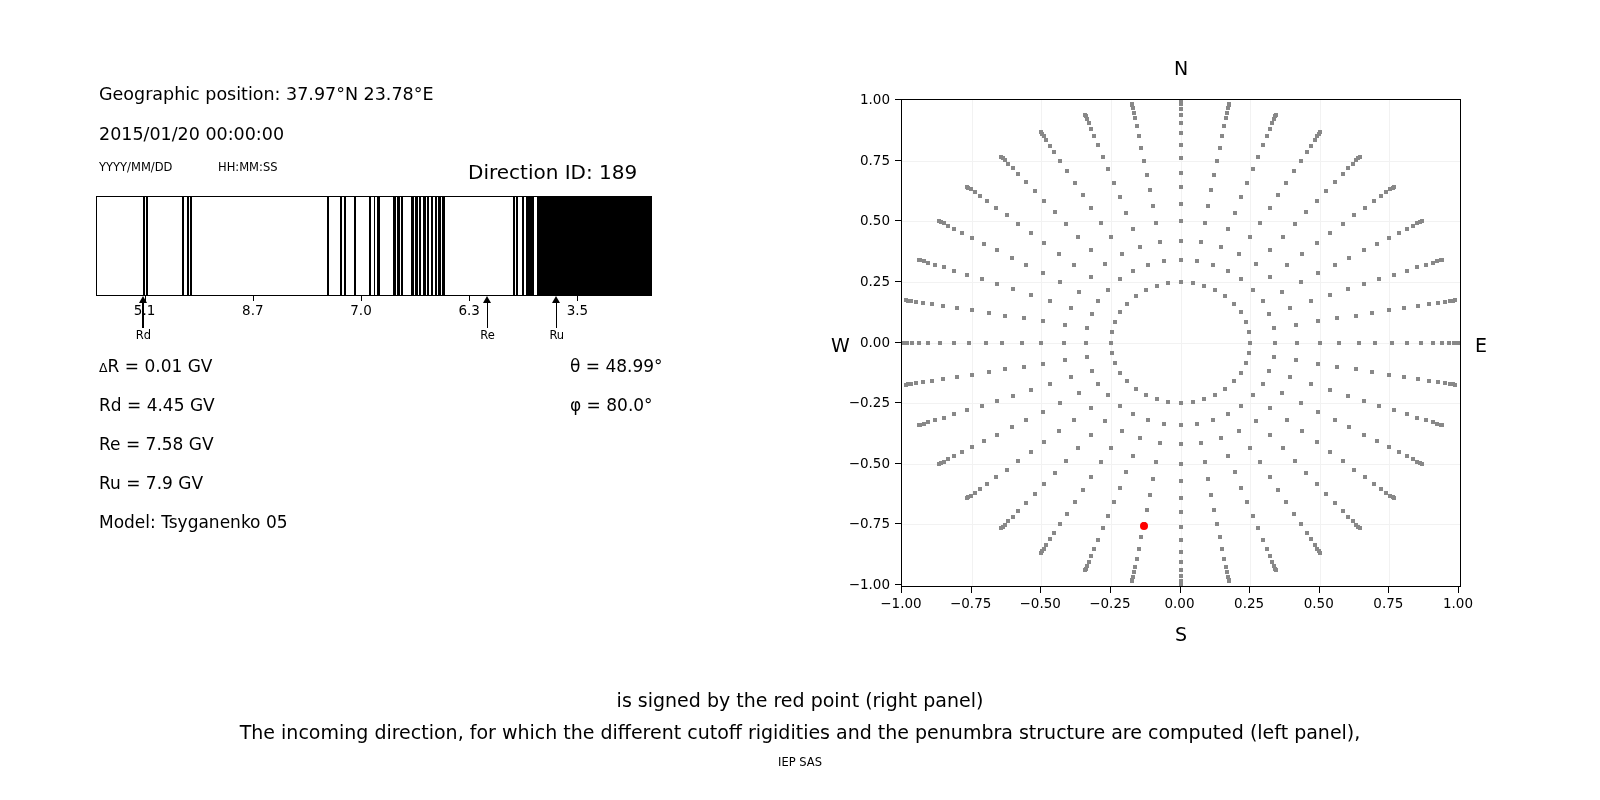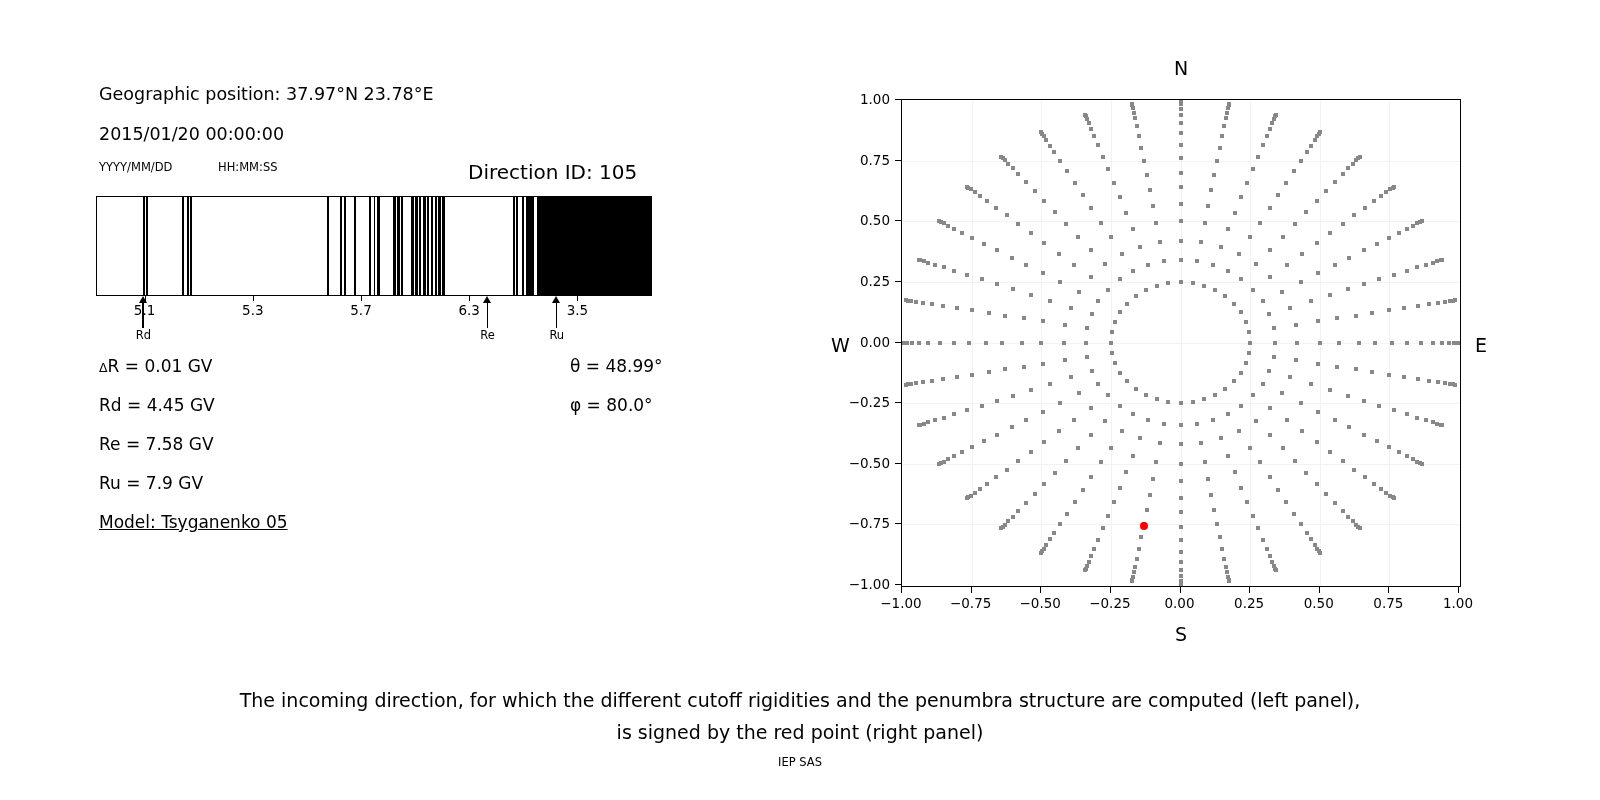--- a/index.html
+++ b/index.html
@@ -84,21 +84,21 @@
 <div class="abs" id="left-panel">
 
   <div class="abs geo-line">Geographic position: 37.97°N 23.78°E</div>
 
   <div class="abs date-line">2015/01/20 00:00:00</div>
 
   <div class="abs fmt-date">YYYY/MM/DD</div>
 
   <div class="abs fmt-time">HH:MM:SS</div>
 
-  <div class="abs dir-id">Direction ID: 105</div>
+  <div class="abs dir-id">Direction ID: 189</div>
 
   <div class="abs" id="penumbra-wrap">
     <div id="penumbra-box">
         <div class="band" style="left: 45.8781px; width: 2.38047px;"></div>
         <div class="band" style="left: 49.3406px; width: 1.73125px;"></div>
         <div class="band" style="left: 84.8312px; width: 1.73125px;"></div>
         <div class="band" style="left: 90.025px; width: 1.73125px;"></div>
         <div class="band" style="left: 92.6219px; width: 2.16406px;"></div>
         <div class="band" style="left: 230.473px; width: 1.94766px;"></div>
         <div class="band" style="left: 243.457px; width: 1.73125px;"></div>
@@ -125,23 +125,23 @@
         <div class="band" style="left: 428.917px; width: 8.22344px;"></div>
         <div class="band" style="left: 439.738px; width: 19.0437px;"></div>
         <div class="band" style="left: 458.781px; width: 95.2187px;"></div>
       </div>
   </div>
 
   <div class="abs" id="penumbra-axis">
       <div class="tick" style="left: 48.6094px;"></div>
       <div class="ticklabel" style="left: 48.6094px;">5.1</div>
       <div class="tick" style="left: 156.812px;"></div>
-      <div class="ticklabel" style="left: 156.812px;">5.3</div>
+      <div class="ticklabel" style="left: 156.812px;">8.7</div>
       <div class="tick" style="left: 265.016px;"></div>
-      <div class="ticklabel" style="left: 265.016px;">5.7</div>
+      <div class="ticklabel" style="left: 265.016px;">7.0</div>
       <div class="tick" style="left: 373.219px;"></div>
       <div class="ticklabel" style="left: 373.219px;">6.3</div>
       <div class="tick" style="left: 481.422px;"></div>
       <div class="ticklabel" style="left: 481.422px;">3.5</div>
       <div class="arrow-group" style="left: 46.4453px; top: 0px;">
         <div class="arrow-shaft" style="top: 6px; height: 26px;"></div>
         <div class="arrow-head" style="top: 0px;"></div>
         <div class="arrow-label" style="top: 32px; left: 1px;">Rd</div>
       </div>
       <div class="arrow-group" style="left: 390.531px; top: 0px;">
@@ -155,21 +155,21 @@
         <div class="arrow-label" style="top: 32px; left: 1px;">Ru</div>
       </div>
     </div>
 
   <div class="abs param" style="left:99px;top:356px;">
     <span class="sub">Δ</span><span>R = 0.01 GV</span>
   </div>
   <div class="abs param" style="left:99px;top:395px;">Rd = 4.45 GV</div>
   <div class="abs param" style="left:99px;top:434px;">Re = 7.58 GV</div>
   <div class="abs param" style="left:99px;top:473px;">Ru = 7.9 GV</div>
-  <div class="abs param" style="left:99px;top:512px;text-decoration:underline;">Model: Tsyganenko 05</div>
+  <div class="abs param" style="left:99px;top:512px;">Model: Tsyganenko 05</div>
 
   <div class="abs param" style="left:570px;top:356px;">θ = 48.99°</div>
   <div class="abs param" style="left:570px;top:395px;">φ = 80.0°</div>
 </div>
 
 <div class="abs" id="right-panel">
   <div id="plot-frame">
       <div class="gridline v" style="left: 69.625px;"></div>
       <div class="gridline v" style="left: 139.25px;"></div>
       <div class="gridline v" style="left: 208.875px;"></div>
@@ -802,16 +802,16 @@
       <div class="xtick" style="left: 498.75px;"></div>
       <div class="xticklabel" style="left: 498.75px;">0.50</div>
       <div class="xtick" style="left: 568.375px;"></div>
       <div class="xticklabel" style="left: 568.375px;">0.75</div>
       <div class="xtick" style="left: 638px;"></div>
       <div class="xticklabel" style="left: 638px;">1.00</div>
     </div>
 </div>
 
 <div class="abs" id="caption">
+  <div>is signed by the red point (right panel)</div>
   <div>The incoming direction, for which the different cutoff rigidities and the penumbra structure are computed (left panel),</div>
-  <div>is signed by the red point (right panel)</div>
 </div>
 <div class="abs" id="footer">IEP SAS</div>
 
 </body></html>

